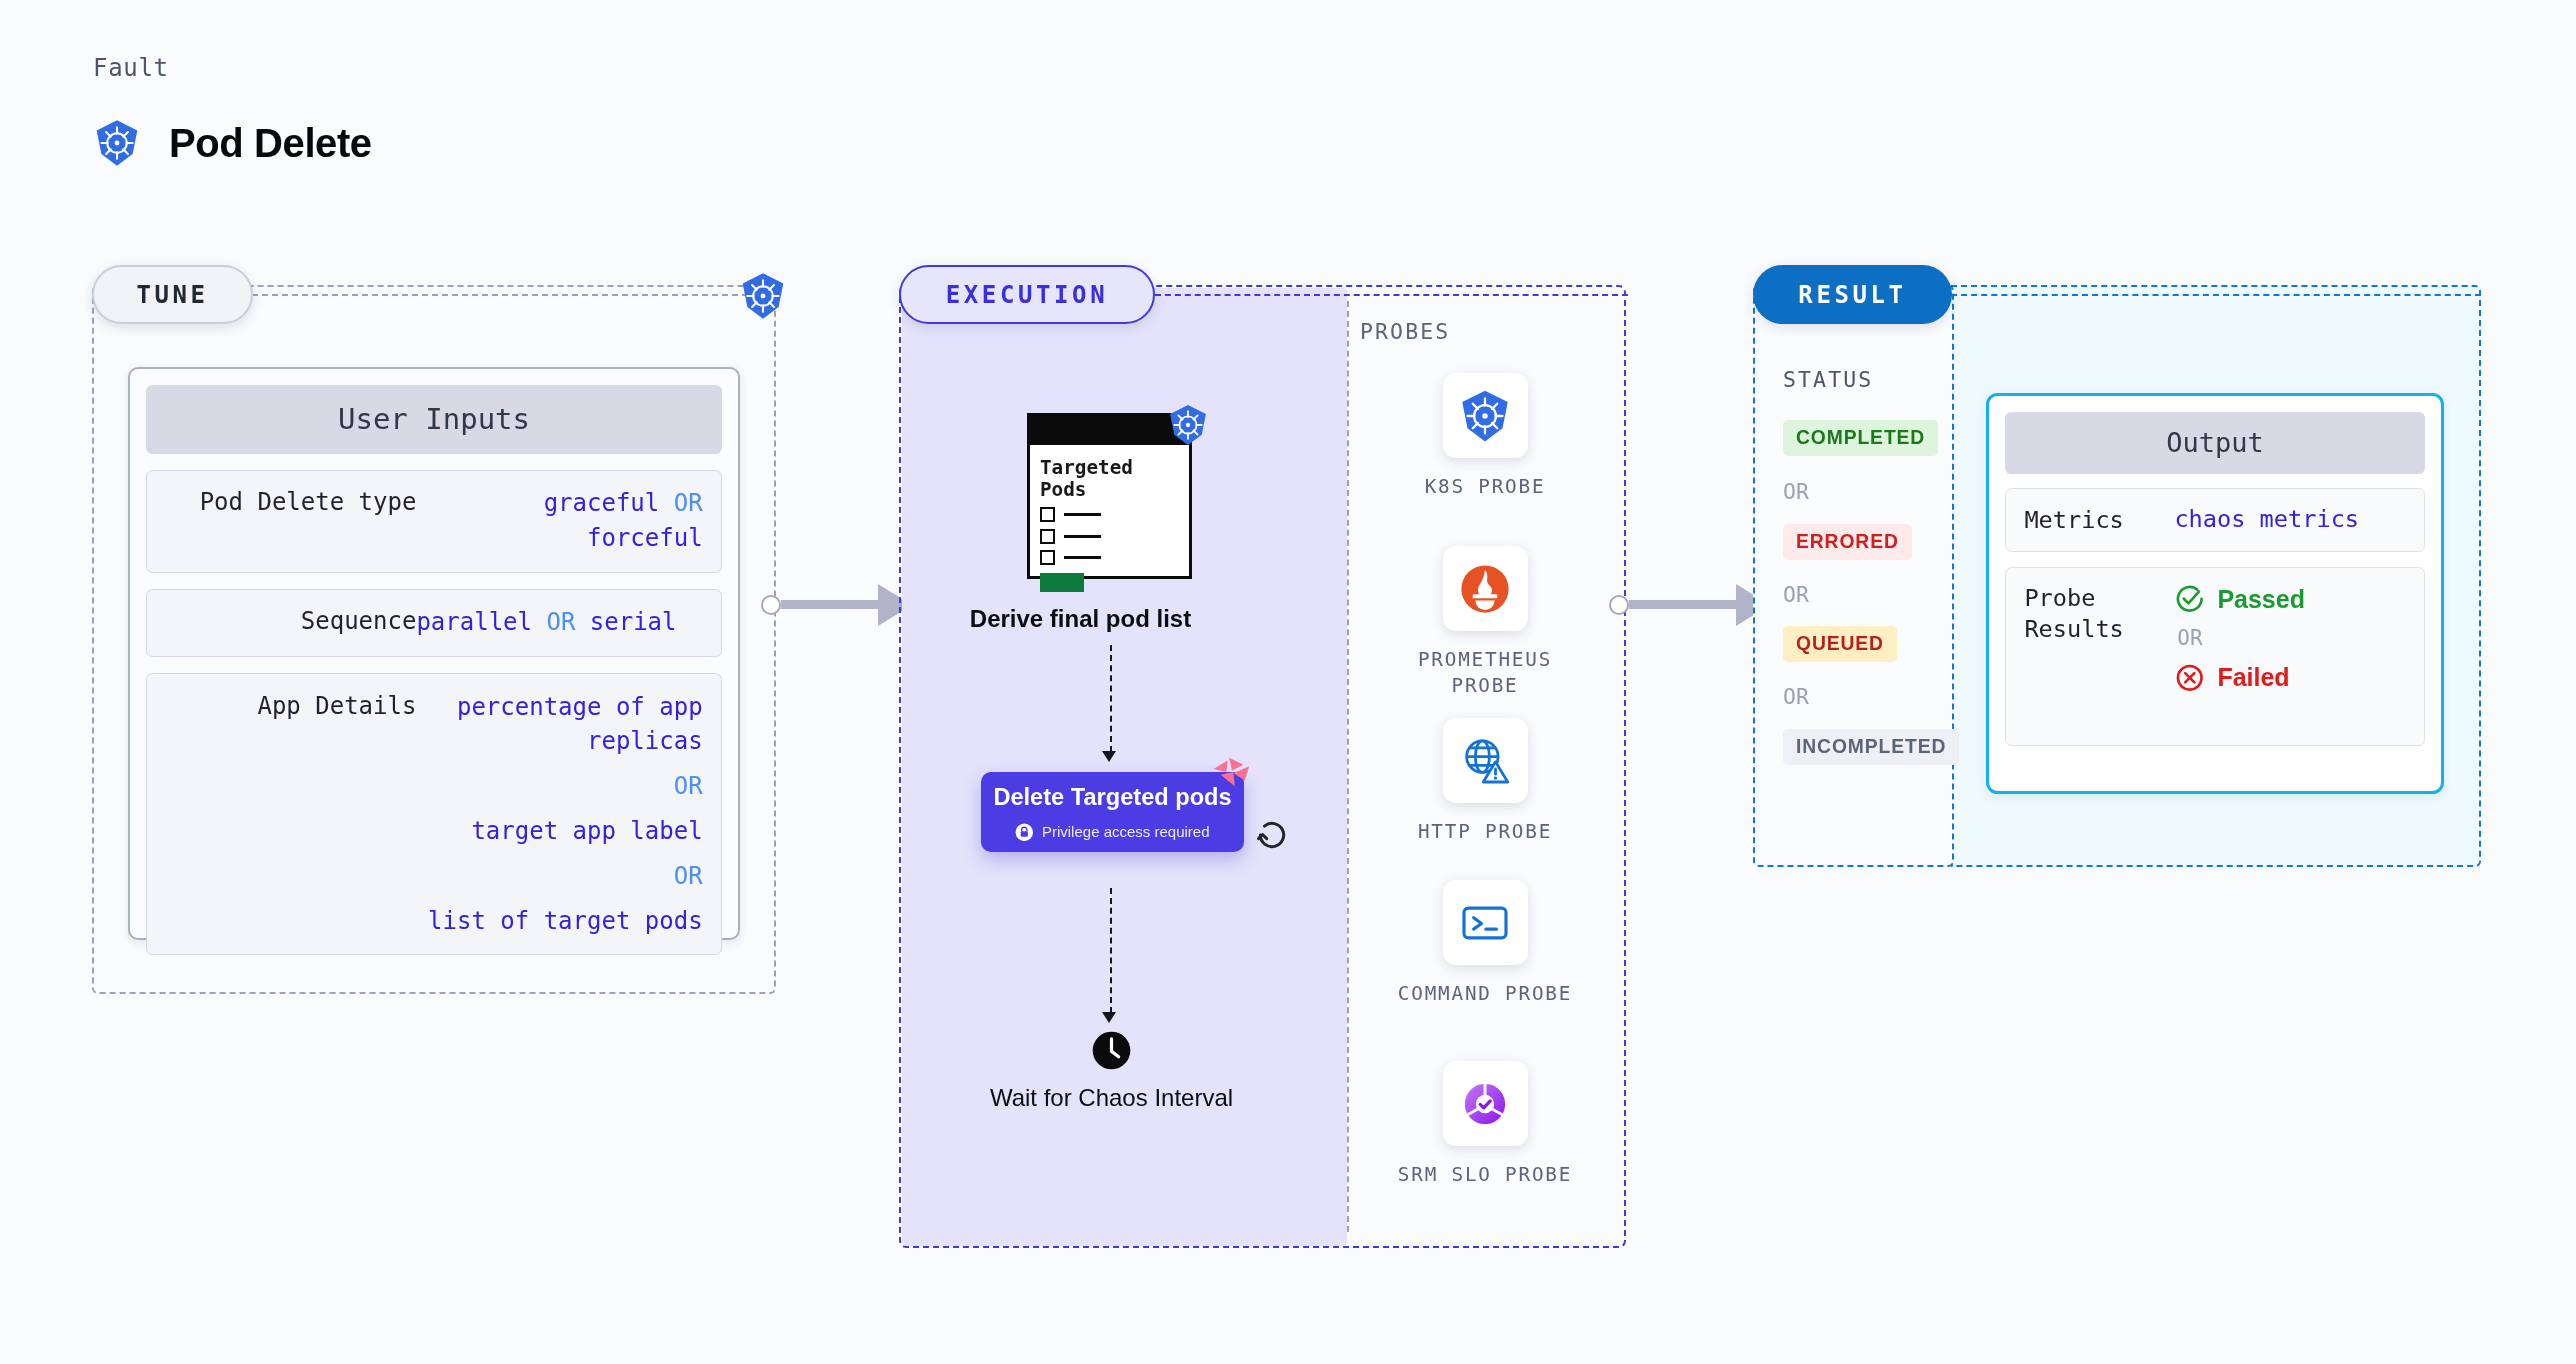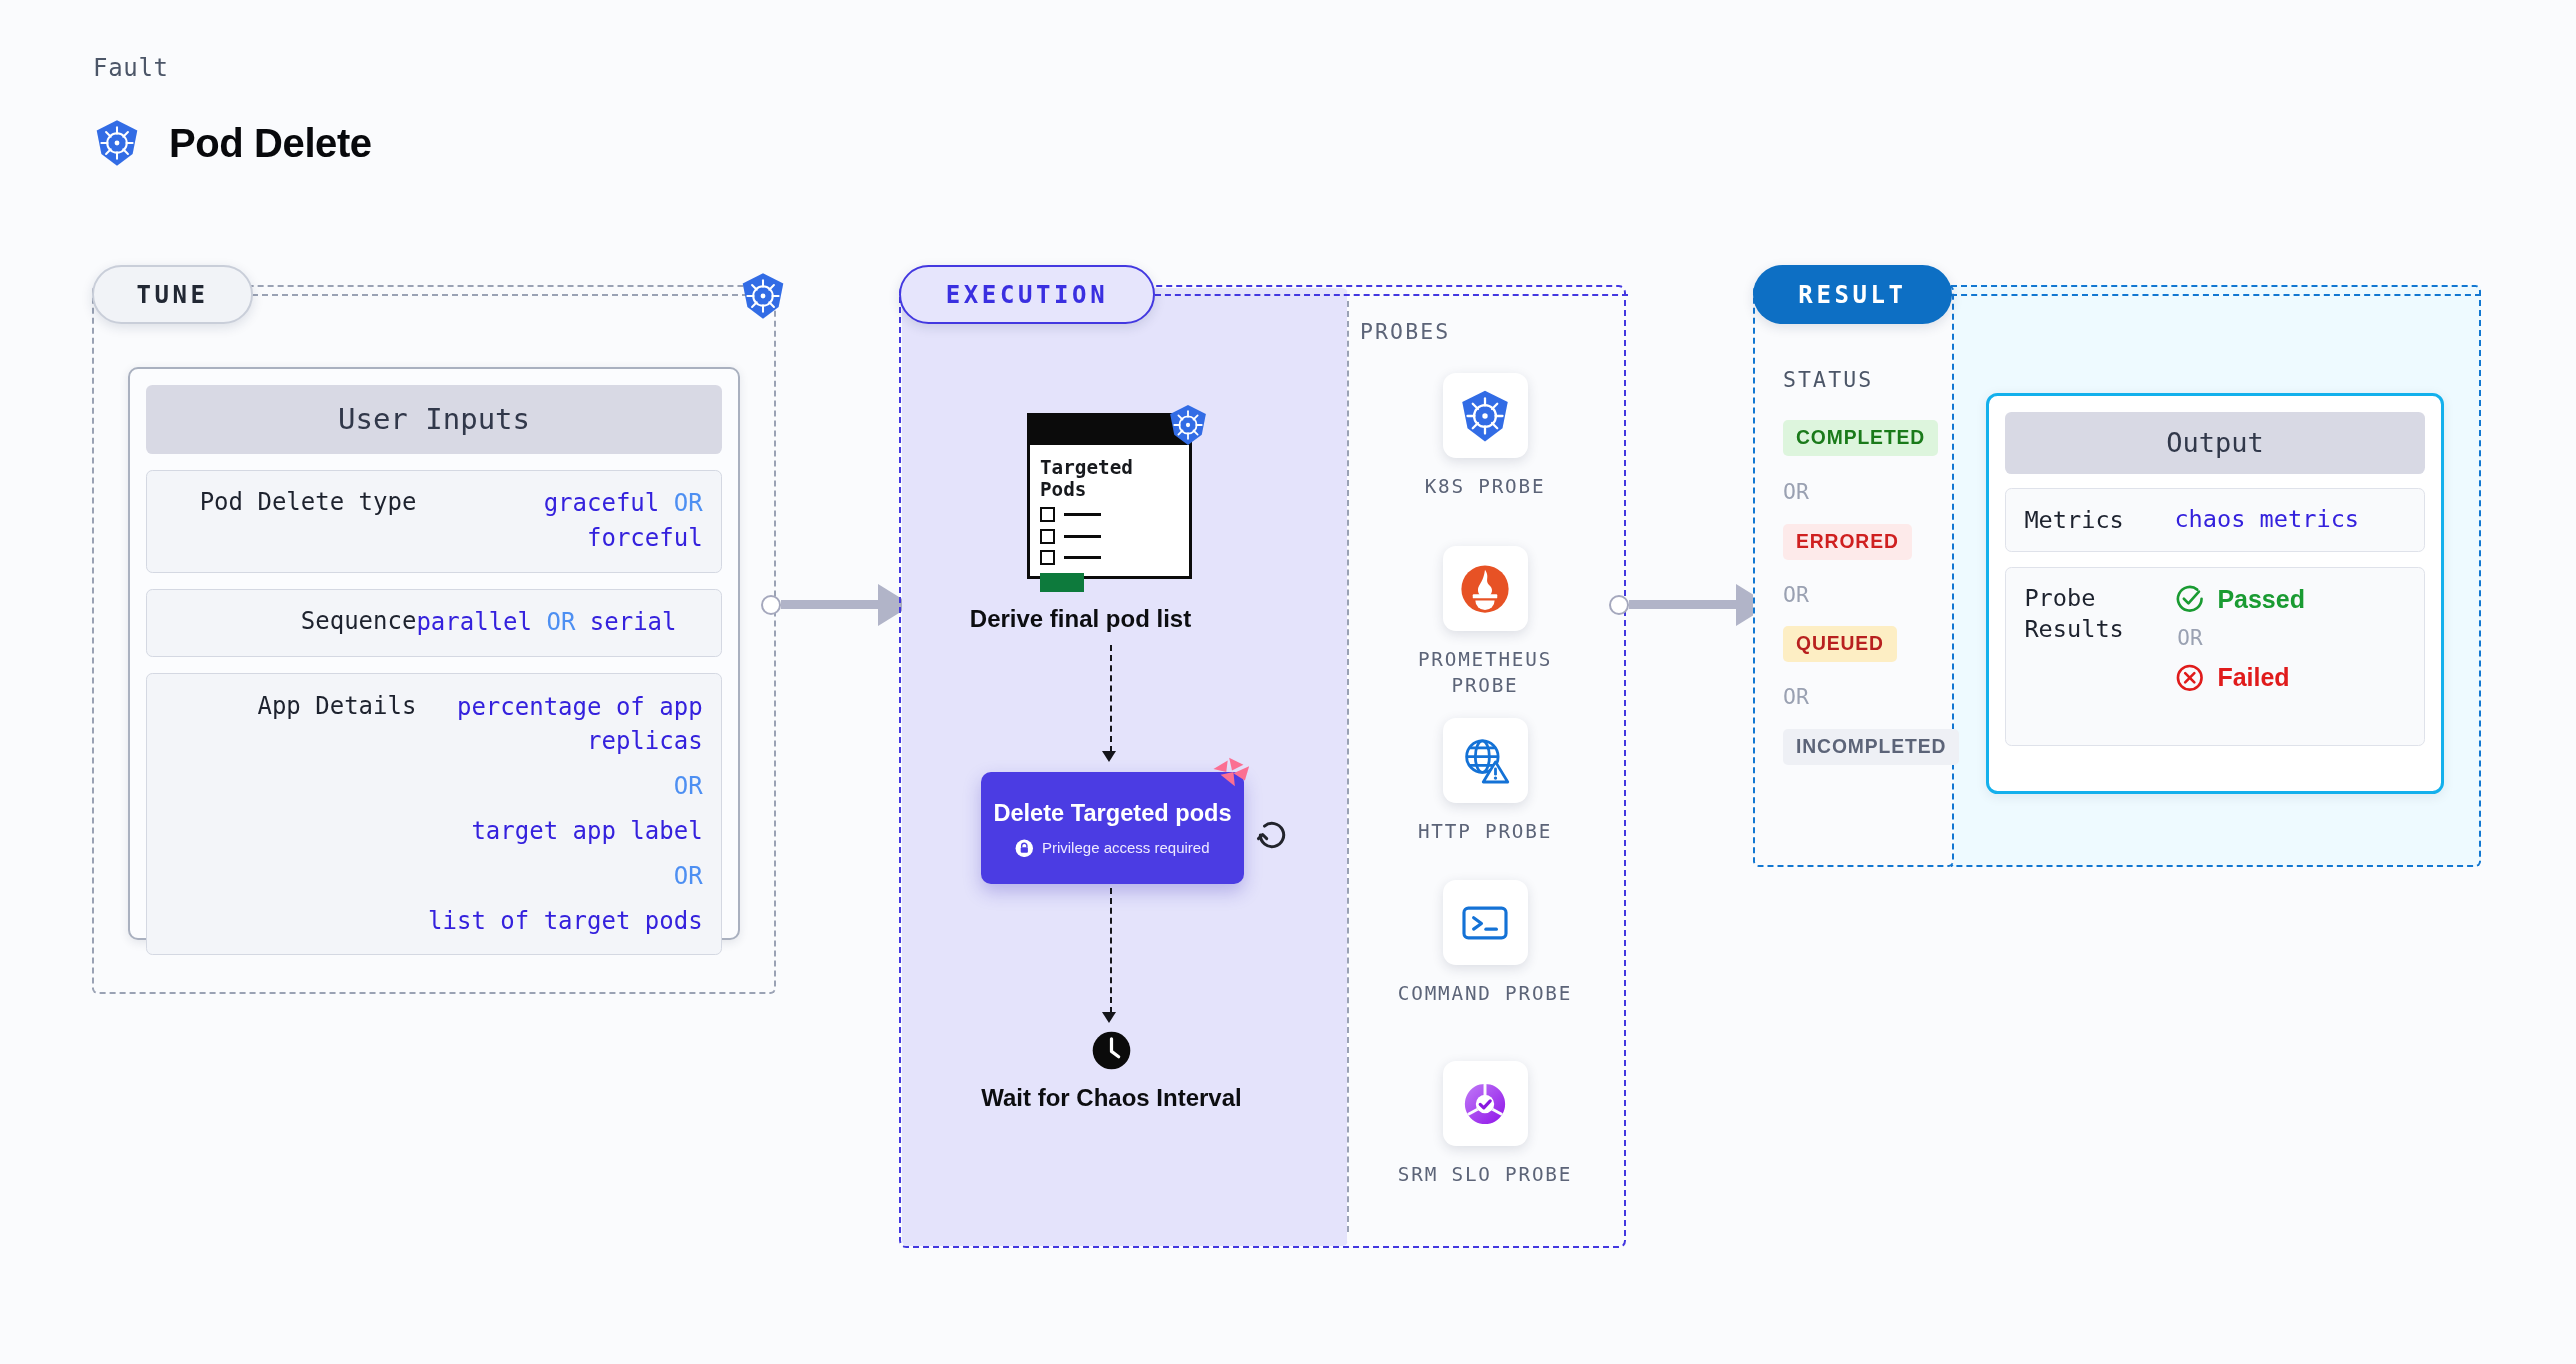--- a/index.html
+++ b/index.html
@@ -126,34 +126,34 @@
     position: absolute; left: 905px; top: 605px; width: 351px; text-align: center;
     font-size: 24px; font-weight: 700; color: #0c0d10;
   }
   .flow-arrow { position: absolute; width: 0; border-left: 2.1px dashed #14151a; }
   .flow-head {
     position: absolute; width: 0; height: 0;
     border-left: 7.9px solid transparent; border-right: 7.9px solid transparent;
     border-top: 11.5px solid #14151a;
   }
   #delete-node {
-    position: absolute; left: 981px; top: 772px; width: 263px; height: 112px;
+    position: absolute; left: 981px; top: 772px; width: 263px; height: 80px;
     background: #4b3ce3; border-radius: 10px;
     display: flex; flex-direction: column; align-items: center; justify-content: center;
     box-shadow: 0 7.2px 18.6px rgba(60,45,190,.28);
   }
   #delete-node-title { color: #ffffff; font-size: 23.6px; font-weight: 700; text-align: center; line-height: 1.2; }
   #delete-node-sub { margin-top: 11.5px; display: flex; align-items: center; gap: 7.9px; }
   #priv-text { color: #eeeaff; font-size: 15px; }
   #litmus-ribbon { position: absolute; left: 1212px; top: 756px; width: 40px; height: 39px; z-index: 9; }
   #loop-icon { position: absolute; left: 1252px; top: 815px; width: 40px; height: 40px; }
   #clock-icon { position: absolute; left: 1090px; top: 1029px; width: 43px; height: 43px; }
   #wait-label {
     position: absolute; left: 936px; top: 1083px; width: 351px; text-align: center;
-    font-size: 24px; font-weight: 700; color: #0c0d10; line-height: 1.28;
+    font-size: 24px; font-weight: 400; color: #0c0d10; line-height: 1.28;
   }
 
   
   #result-status-panel {
     left: 1753px; top: 285px; width: 201px; height: 582px;
     border: 2.9px dashed #1277d1; border-radius: 5.7px; background: #fafbfd;
   }
   #result-badge {
     left: 1753px; top: 265px; width: 199px; height: 59px;
     background: #0d6fc4; border: none; color: #ffffff; font-size: 24px;

